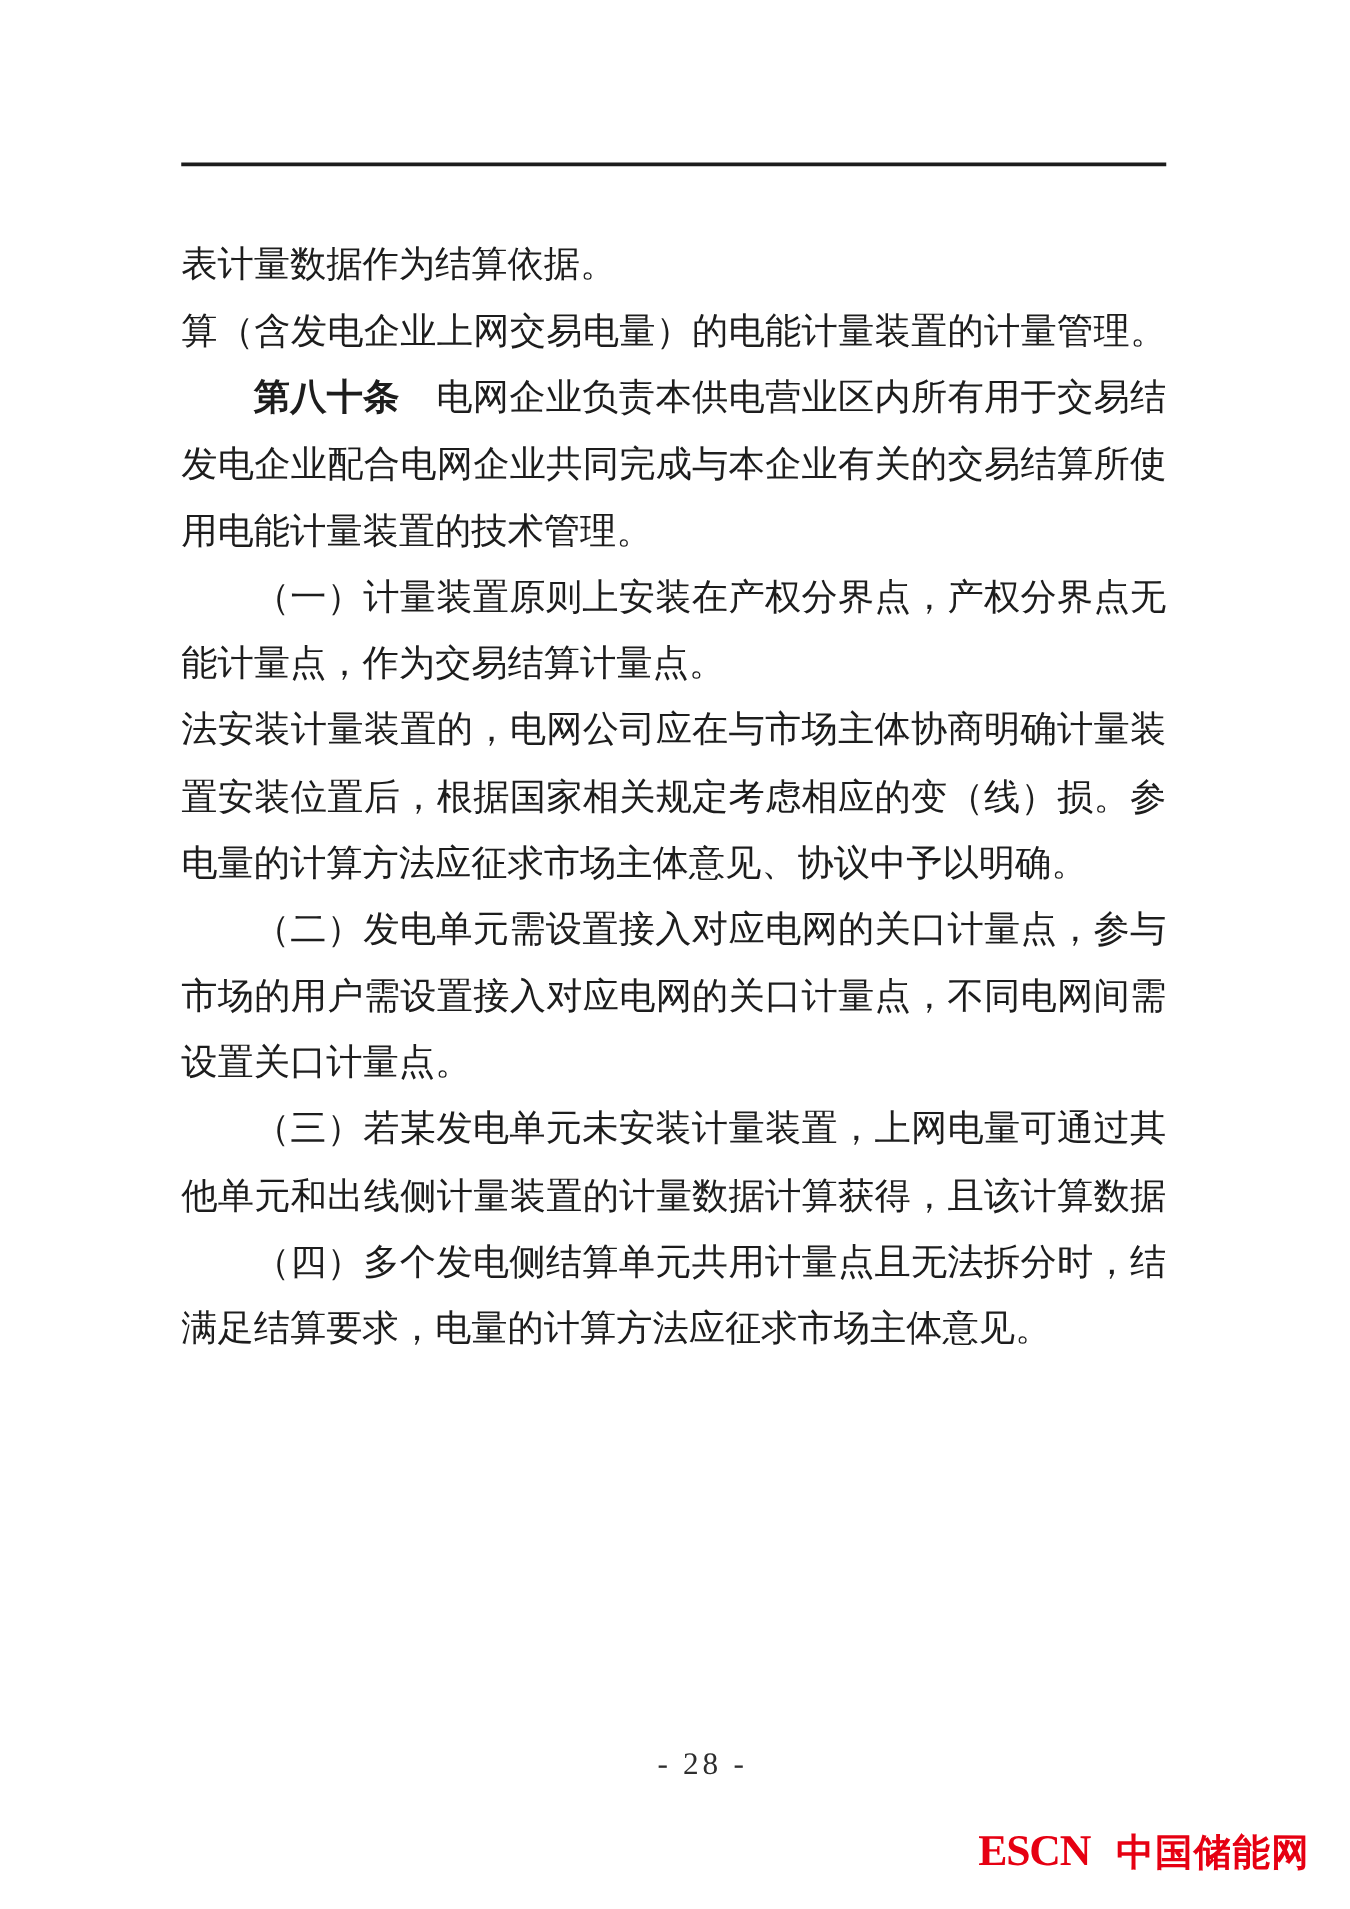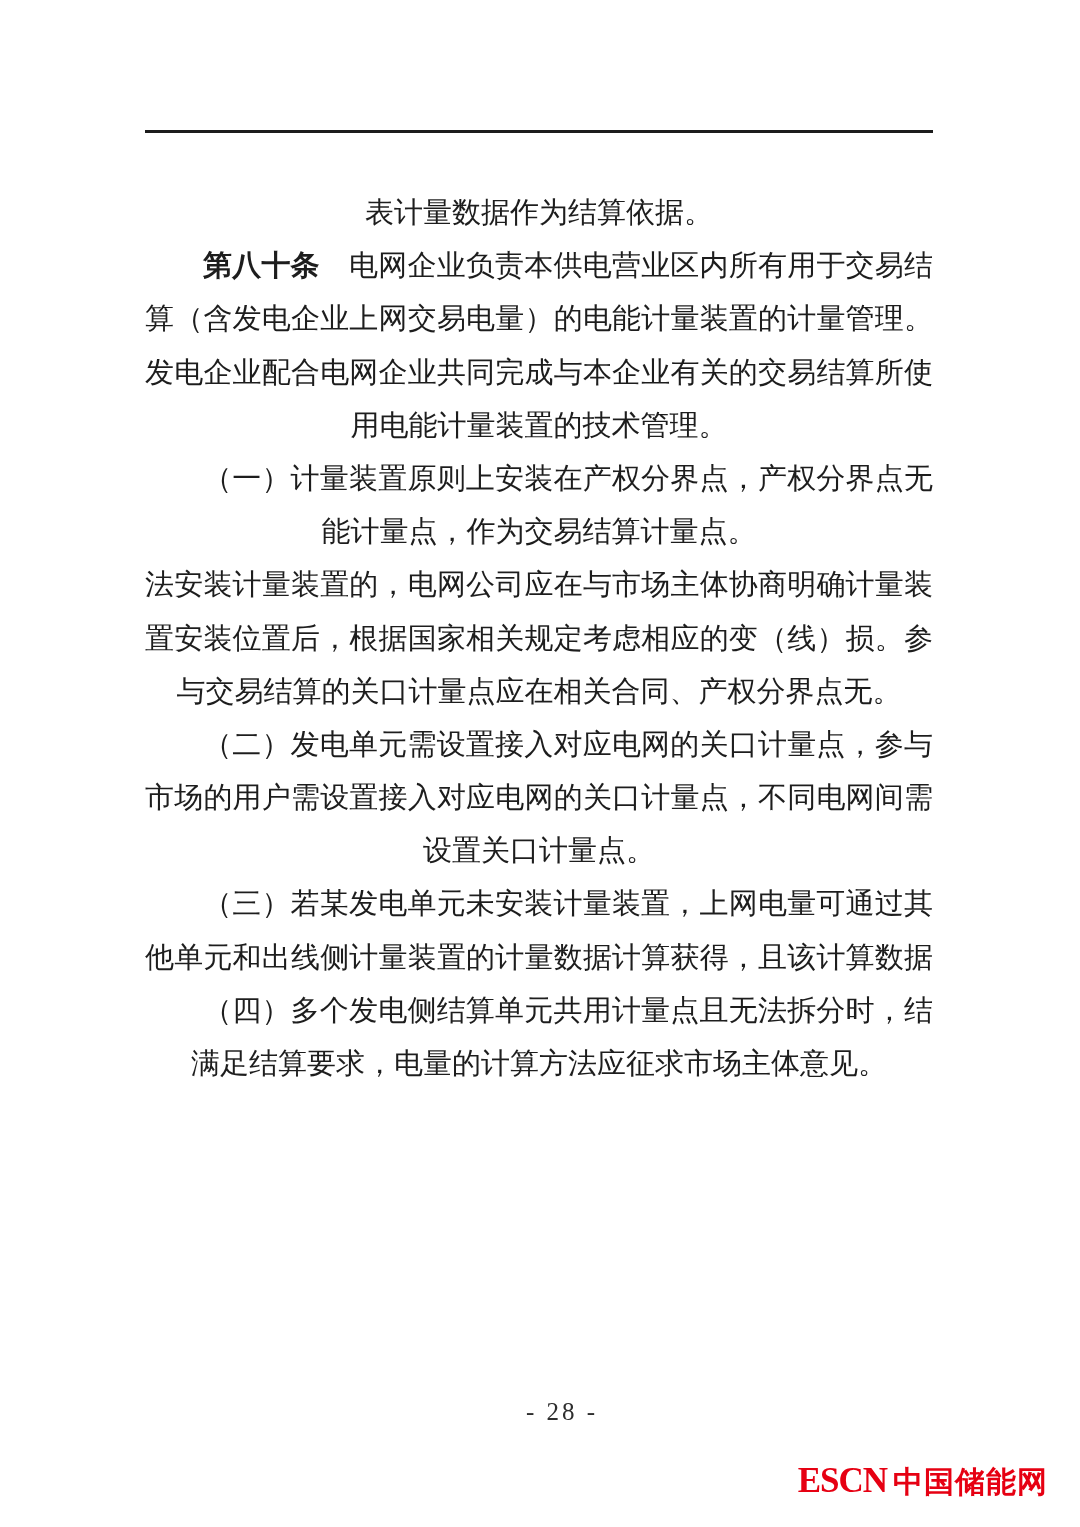--- a/index.html
+++ b/index.html
@@ -33,21 +33,21 @@
     top: 186px;
     width: 788px;
     color: #1d1d1d;
   }
   .line {
     box-sizing: border-box;
     width: 100%;
     height: 53.2px;
     line-height: 53.2px;
     font-size: 29px;
-    text-align: center;
+    text-align: left;
     white-space: nowrap;
   }
   .line.fill {
     white-space: normal;
     text-align: justify;
     text-align-last: justify;
   }
   .line.indent {
     padding-left: 58px;
   }
@@ -74,42 +74,42 @@
     font-family: Liberation Serif, serif;
     font-weight: 800;
     text-align: center;
   }
   .logo-latin {
     font-size: 35px;
     letter-spacing: -1px;
   }
   .logo-cn {
     font-size: 30px;
-    margin-left: 6px;
+    margin-left: 21px;
     letter-spacing: 1px;
   }
 </style>
 </head>
 <body>
 
 <div class="page">
 
   <div class="header-rule" style="background: rgb(28, 28, 28);"></div>
 
   <div class="doc-body" style="color: rgb(29, 29, 29);">
       <div class="line"><span class="seg">表计量数据作为结算依据。</span></div>
+      <div class="line fill"><span class="seg">算（含发电企业上网交易电量）的电能计量装置的计量管理。</span></div>
       <div class="line fill indent"><span class="seg bold">第八十条</span><span class="seg">　电网企业负责本供电营业区内所有用于交易结</span></div>
-      <div class="line fill"><span class="seg">算（含发电企业上网交易电量）的电能计量装置的计量管理。</span></div>
       <div class="line fill"><span class="seg">发电企业配合电网企业共同完成与本企业有关的交易结算所使</span></div>
       <div class="line"><span class="seg">用电能计量装置的技术管理。</span></div>
       <div class="line fill indent"><span class="seg">（一）计量装置原则上安装在产权分界点，产权分界点无</span></div>
       <div class="line"><span class="seg">能计量点，作为交易结算计量点。</span></div>
       <div class="line fill"><span class="seg">法安装计量装置的，电网公司应在与市场主体协商明确计量装</span></div>
       <div class="line fill"><span class="seg">置安装位置后，根据国家相关规定考虑相应的变（线）损。参</span></div>
-      <div class="line"><span class="seg">与交易结算的关口计量点应在相关合同、产权分界点无。</span></div>
+      <div class="line"><span class="seg">电量的计算方法应征求市场主体意见、协议中予以明确。</span></div>
       <div class="line fill indent"><span class="seg">（二）发电单元需设置接入对应电网的关口计量点，参与</span></div>
       <div class="line fill"><span class="seg">市场的用户需设置接入对应电网的关口计量点，不同电网间需</span></div>
       <div class="line"><span class="seg">设置关口计量点。</span></div>
       <div class="line fill indent"><span class="seg">（三）若某发电单元未安装计量装置，上网电量可通过其</span></div>
       <div class="line fill"><span class="seg">他单元和出线侧计量装置的计量数据计算获得，且该计算数据</span></div>
       <div class="line fill indent"><span class="seg">（四）多个发电侧结算单元共用计量点且无法拆分时，结</span></div>
       <div class="line"><span class="seg">满足结算要求，电量的计算方法应征求市场主体意见。</span></div>
     </div>
 
   <div class="page-number">- 28 -</div>

